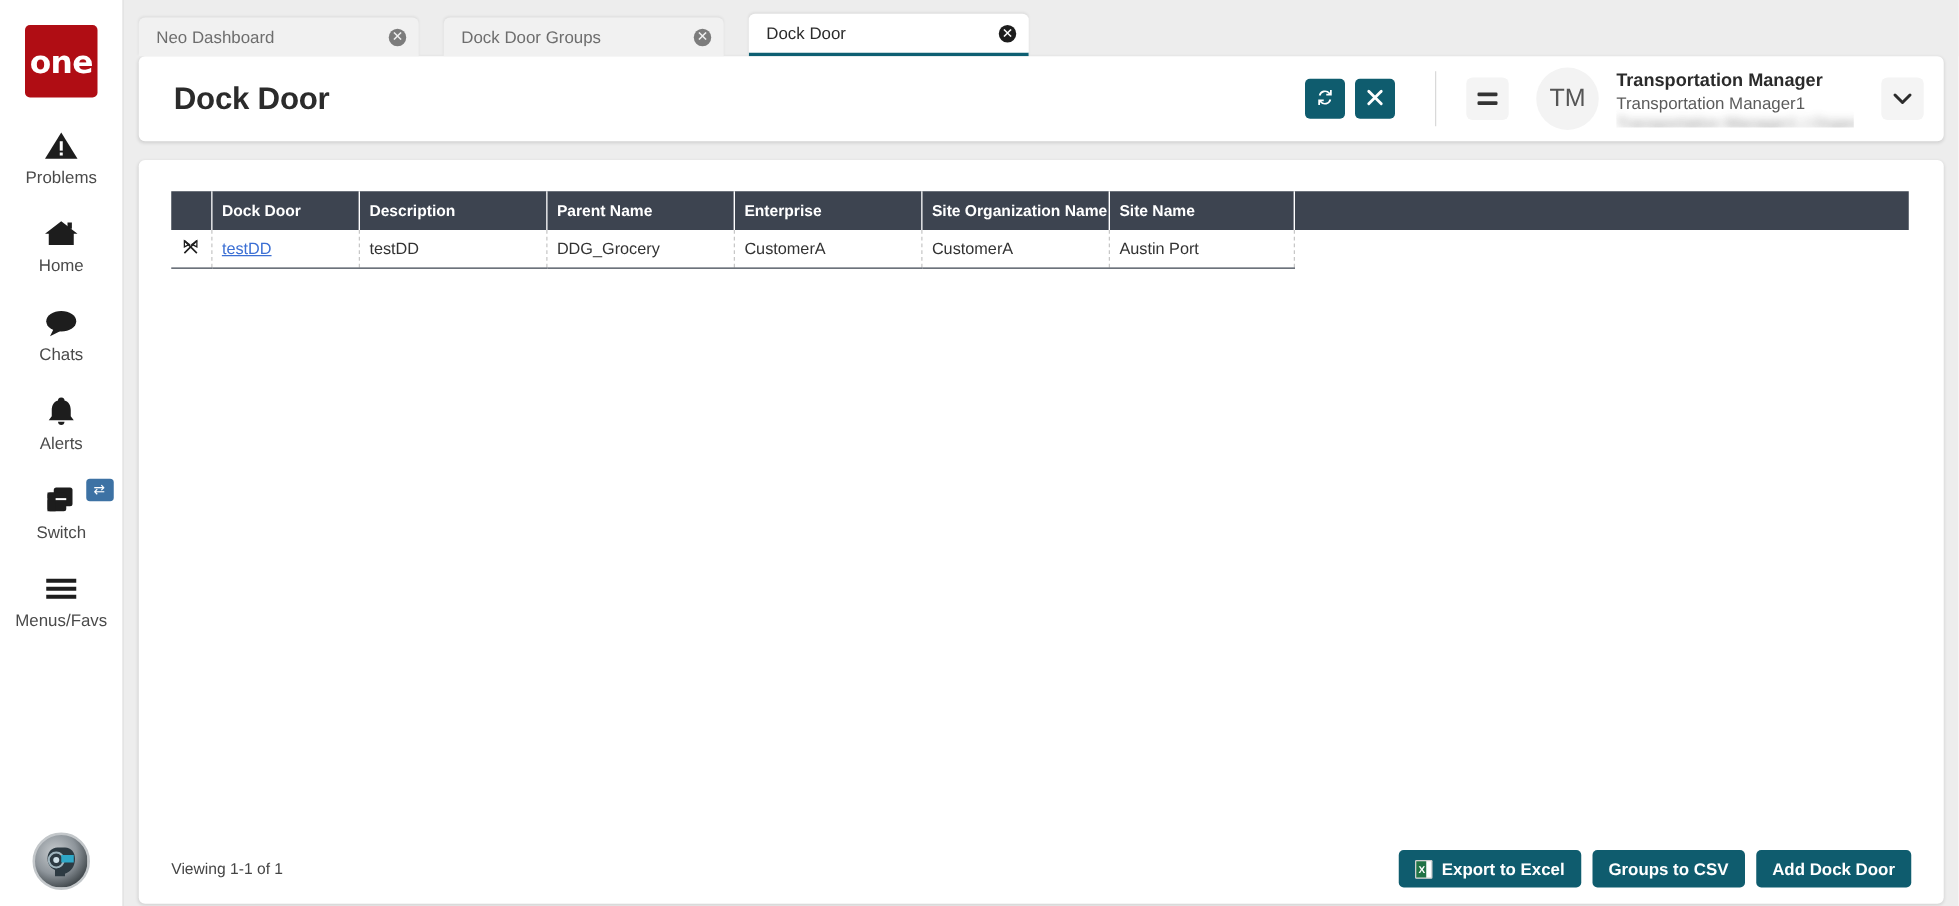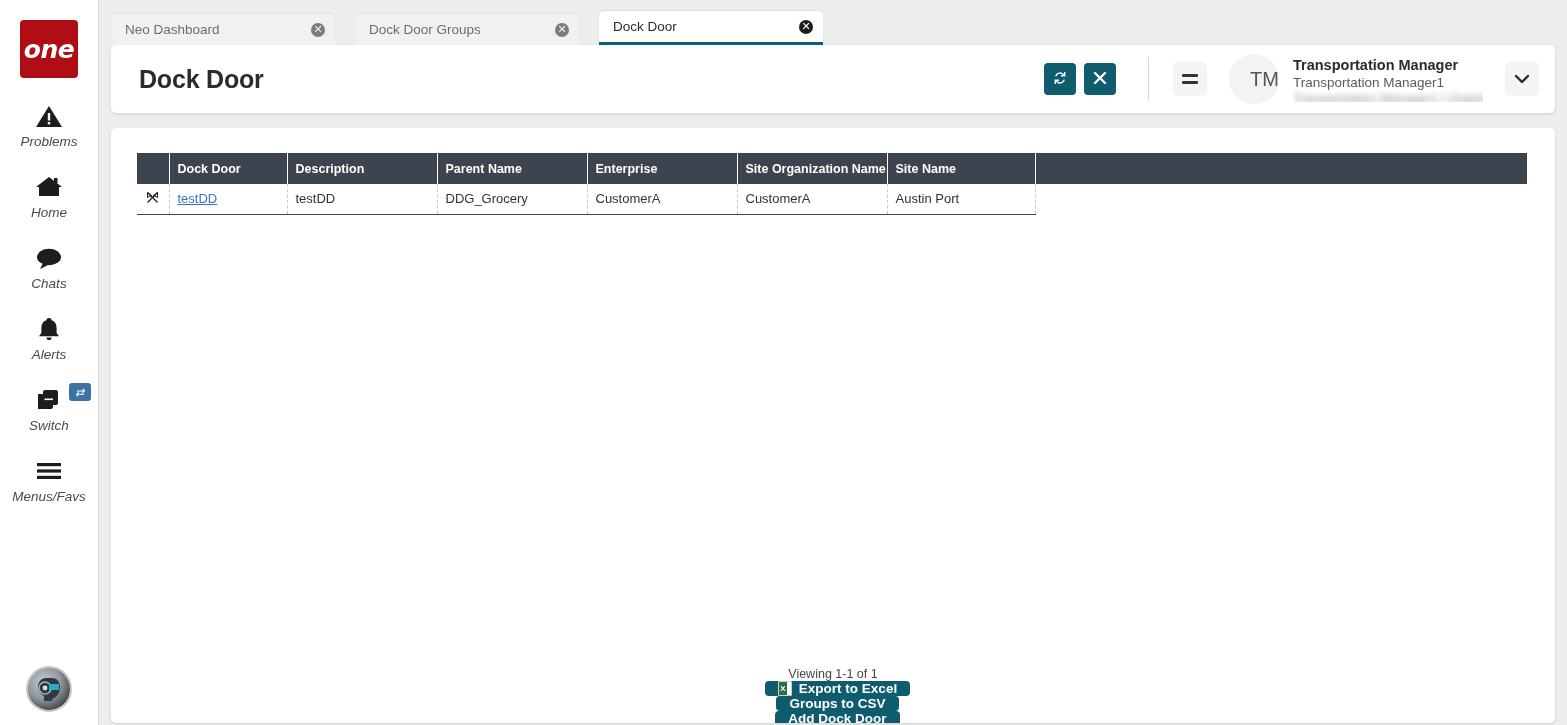--- a/index.html
+++ b/index.html
@@ -16,21 +16,20 @@
   #sidebar {
     width: 99px;
     height: 725px;
     background: #ffffff;
     border-right: 1px solid #d8d8d8;
     flex: 0 0 99px;
     position: relative;
     display: flex;
     flex-direction: column;
     align-items: center;
-    font-style: italic;
   }
   #brand-logo {
     width: 58px; height: 58px;
     background: #b00d14;
     border-radius: 4px;
     margin-top: 20px;
     display: flex; align-items: center; justify-content: center;
     color: #fff;
     font-size: 25px;
     font-weight: 700;
@@ -178,21 +177,21 @@
     display: flex; flex-direction: column; align-items: center; justify-content: center;
     gap: 4px;
     cursor: pointer;
   }
   #menu-btn i { display: block; width: 16px; height: 3px; background: #333; border-radius: 1px; }
   #user-block { display: flex; align-items: center; margin-left: 22px; }
   #avatar-circle {
     width: 50px; height: 50px;
     border-radius: 50%;
     background: #f3f3f3;
-    display: flex; align-items: center; justify-content: flex-end;
+    display: flex; align-items: center; justify-content: center;
     font-size: 20px;
     color: #555;
     flex: 0 0 50px;
   }
   #user-text { margin-left: 14px; position: relative; width: 190px; height: 46px; overflow: hidden; }
   #user-name { font-size: 14.5px; font-weight: 700; color: #2b2b2b; line-height: 18px; white-space: nowrap; }
   #user-role { font-size: 13.5px; color: #5b5b5b; line-height: 17px; white-space: nowrap; }
   #user-org {
     font-size: 13px; color: #7a7a7a; line-height: 16px; white-space: nowrap;
     filter: blur(3.2px);
@@ -268,21 +267,20 @@
   }
 
   
   #grid-footer {
     position: absolute;
     left: 0; right: 0; bottom: 0;
     height: 56px;
     display: flex;
     align-items: center;
     padding: 0 26px;
-    flex-direction: column;
   }
   #viewing-text { font-size: 12.5px; color: #454545; }
   #footer-spacer { flex: 1 1 auto; }
   .teal-btn {
     background: #0f5c6e;
     color: #ffffff;
     border: none;
     border-radius: 4px;
     height: 30px;
     padding: 0 13px;

